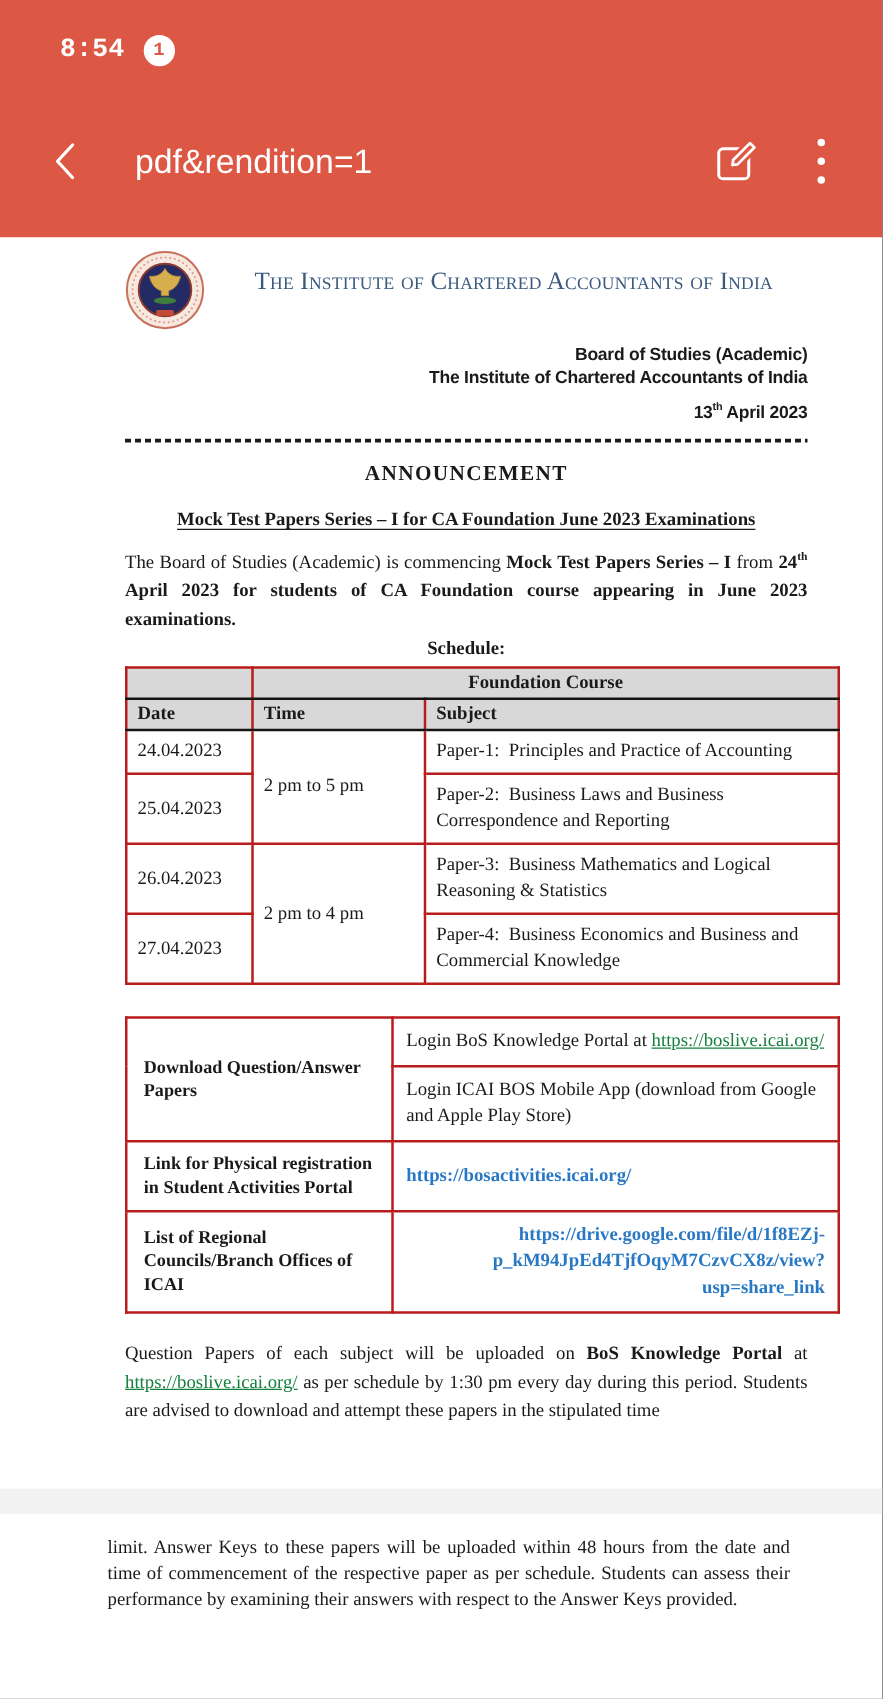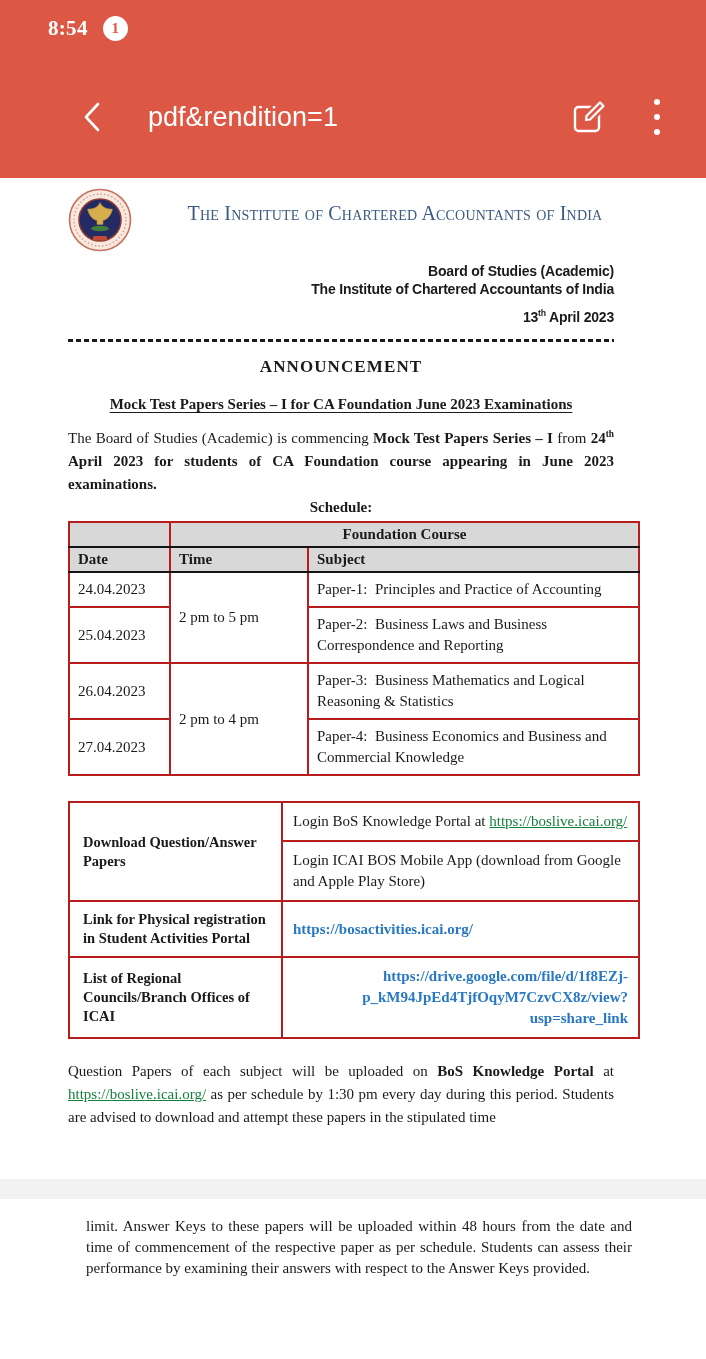--- a/index.html
+++ b/index.html
@@ -1,35 +1,35 @@
 <!DOCTYPE html>
 <html><head>
 <meta charset="utf-8">
 <style>
   html,body{margin:0;padding:0;background:#222;}
   .screen{position:relative;width:706px;height:1359px;background:#ffffff;overflow:hidden;
           font-family:"Liberation Serif","DejaVu Serif",serif;color:#1a1a1a;}
   
   .chrome{background:#DD5745;}
-  .statusbar{height:56px;display:flex;align-items:center;padding:0 50px 0 48px;
-             font-family:Liberation Serif, serif;color:#fff;}
+  .statusbar{height:56px;display:flex;align-items:center;padding:12px 50px 0 48px;
+             font-family:Liberation Mono, monospace;color:#fff;}
   .sb-time{font-size:21px;font-weight:bold;letter-spacing:.3px;}
   .sb-badge{margin-left:15px;width:25px;height:25px;border-radius:50%;background:#fff;color:#DD5745;
             display:inline-flex;align-items:center;justify-content:center;font-size:15px;font-weight:bold;}
   .sb-right{margin-left:auto;display:flex;align-items:center;gap:8px;}
   .sb-net{font-size:17px;font-weight:bold;margin-right:2px;}
   .sb-batt-pct{font-size:19px;font-weight:bold;}
-  .appbar{height:122px;display:flex;align-items:center;padding:0 44px 0 78px;}
+  .appbar{height:122px;display:flex;align-items:center;padding:0 44px 0 38px;}
   .appbar-title{color:#fff;font-family:"Liberation Sans",sans-serif;font-size:27px;margin-left:42px;
                 flex:0 1 auto;white-space:nowrap;}
   .ab-spacer{flex:1;}
   .icon-btn{display:inline-flex;align-items:center;justify-content:center;background:none;border:none;padding:0;cursor:pointer;}
   
   .doc{position:relative;height:1181px;background:#fff;}
-  .page1{height:1001px;overflow:hidden;padding:10px 48px 0 68px;box-sizing:border-box;}
+  .page1{height:1001px;overflow:hidden;padding:10px 48px 0 100px;box-sizing:border-box;}
   .pagegap{height:20px;background:#F2F2F2;}
   .page2{height:160px;overflow:hidden;padding:17px 48px 0 86px;box-sizing:border-box;}
   
   .letterhead{display:flex;align-items:flex-start;}
   .lh-logo{flex:0 0 64px;}
   .lh-center{flex:1;text-align:center;padding-top:14px;}
   .org-name{font-variant:small-caps;font-size:20px;letter-spacing:.2px;color:#3A5A80;line-height:22px;}
   .tagline{font-size:13px;color:#8f8f8f;margin-top:3px;}
   .dept{width:546px;text-align:right;font-family:"Liberation Sans",sans-serif;font-weight:bold;
         font-size:14px;line-height:17.5px;letter-spacing:-.2px;margin-top:11px;}

